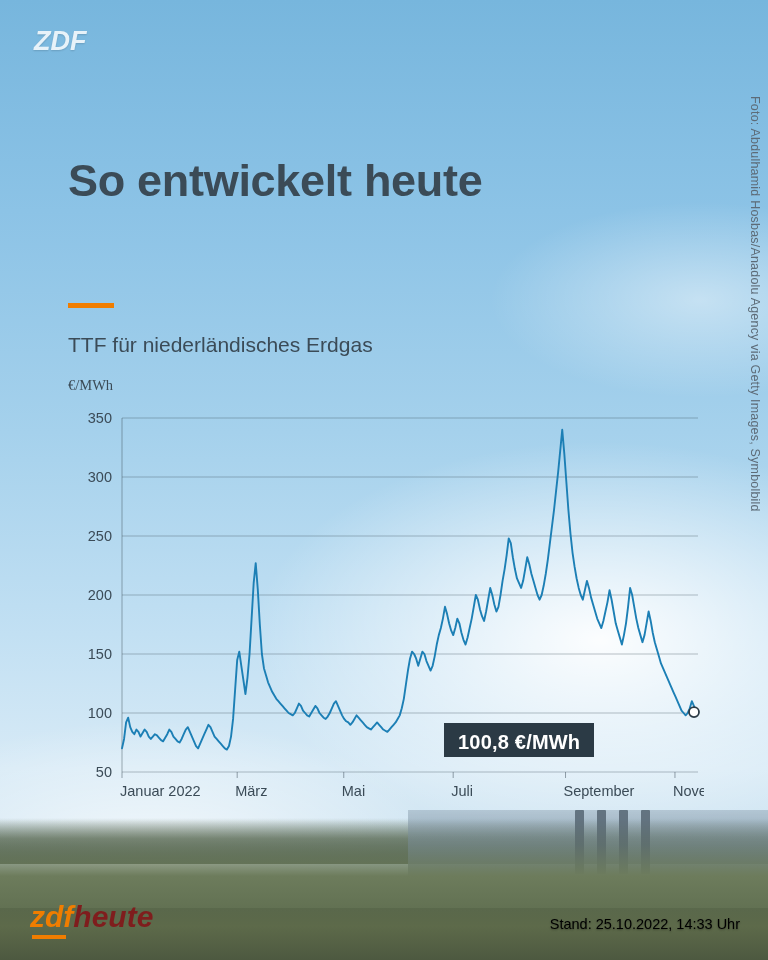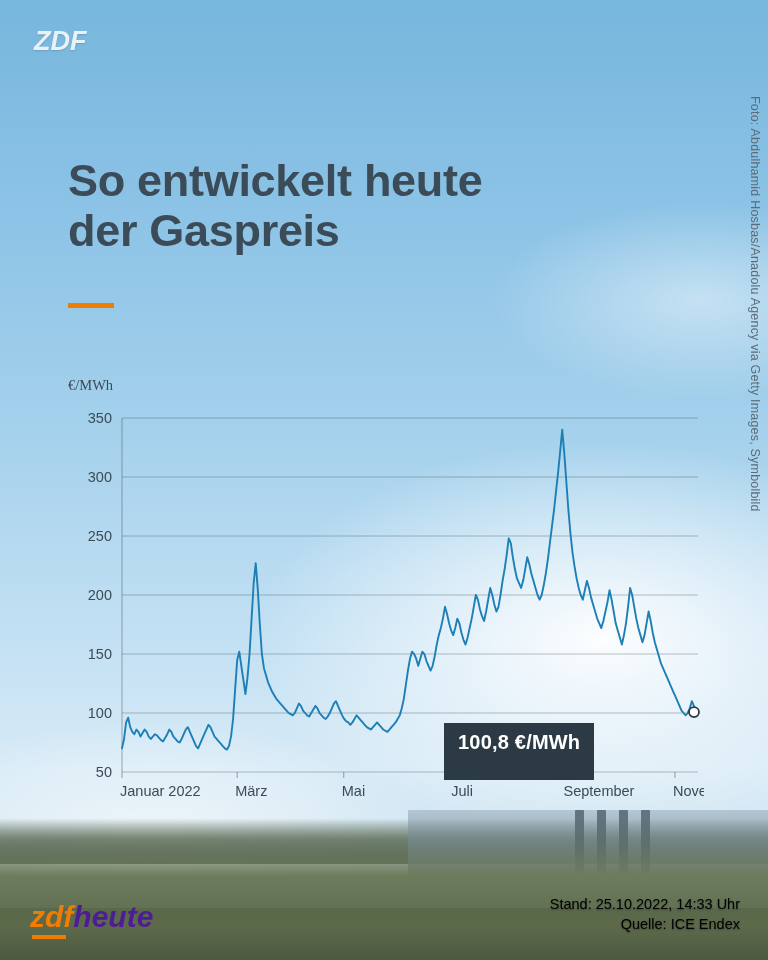--- a/index.html
+++ b/index.html
@@ -123,32 +123,32 @@
   .xtick { text-anchor: start; }
 
   
   .callout {
     position: absolute;
     left: 444px; top: 723px;
     background: #2b3a45;
     color: #ffffff;
     font-size: 20px;
     font-weight: bold;
-    padding: 8px 14px 26px 14px;
+    padding: 8px 14px 3px 14px;
     letter-spacing: 0.2px;
   }
 
   
   .zdfheute {
     position: absolute; left: 30px; bottom: 28px;
     font-size: 30px; font-weight: bold; font-style: italic;
     line-height: 30px;
   }
   .zdfheute .zdf { color: #f07d00; }
-  .zdfheute .heute { color: #4c1d95; }
+  .zdfheute .heute { color: #7f1d1d; }
   .zdfheute .accent-bar {
     position: absolute; left: 2px; bottom: -7px; width: 34px; height: 4px; background: #f07d00;
   }
   .source {
     position: absolute; right: 28px; bottom: 26px;
     text-align: right;
     color: #000000;
     font-size: 14.5px;
     line-height: 20px;
     text-shadow: 0 1px 2px rgba(0,0,0,0.35);
@@ -171,23 +171,23 @@
   <div class="bg-foreground"></div>
 
   <div class="zdf-logo">
     <span class="zdf-text">ZDF</span>
   </div>
 
   <div class="credit">Foto: Abdulhamid Hosbas/Anadolu Agency via Getty Images, Symbolbild</div>
 
   <div class="headline">
     <div>So entwickelt heute</div>
-    <div>der Gaspreis</div>
   </div>
   <div class="rule"></div>
+  <div class="subtitle">TTF für niederländisches Erdgas</div>
   <div class="unit-label">€/MWh</div>
 
   <div id="chart-area">
     <svg id="chart-svg" width="636" height="410" viewBox="0 0 636 410">
       <g id="gridlines">
           <line x1="54" x2="630" y1="368" y2="368" stroke="rgba(59,75,87,0.35)" stroke-width="1"></line>
           <line x1="54" x2="630" y1="309" y2="309" stroke="rgba(59,75,87,0.35)" stroke-width="1"></line>
           <line x1="54" x2="630" y1="250.00000000000003" y2="250.00000000000003" stroke="rgba(59,75,87,0.35)" stroke-width="1"></line>
           <line x1="54" x2="630" y1="191" y2="191" stroke="rgba(59,75,87,0.35)" stroke-width="1"></line>
           <line x1="54" x2="630" y1="132" y2="132" stroke="rgba(59,75,87,0.35)" stroke-width="1"></line>
@@ -227,16 +227,15 @@
     <span>100,8 €/MWh</span>
   </div>
 
   <div class="zdfheute">
     <span class="zdf">zdf</span><span class="heute">heute</span>
     <span class="accent-bar"></span>
   </div>
 
   <div class="source">
     <div>Stand: 25.10.2022, 14:33 Uhr</div>
-    <div>Quelle: ICE Endex</div>
   </div>
 
 </div>
 
 </body></html>

